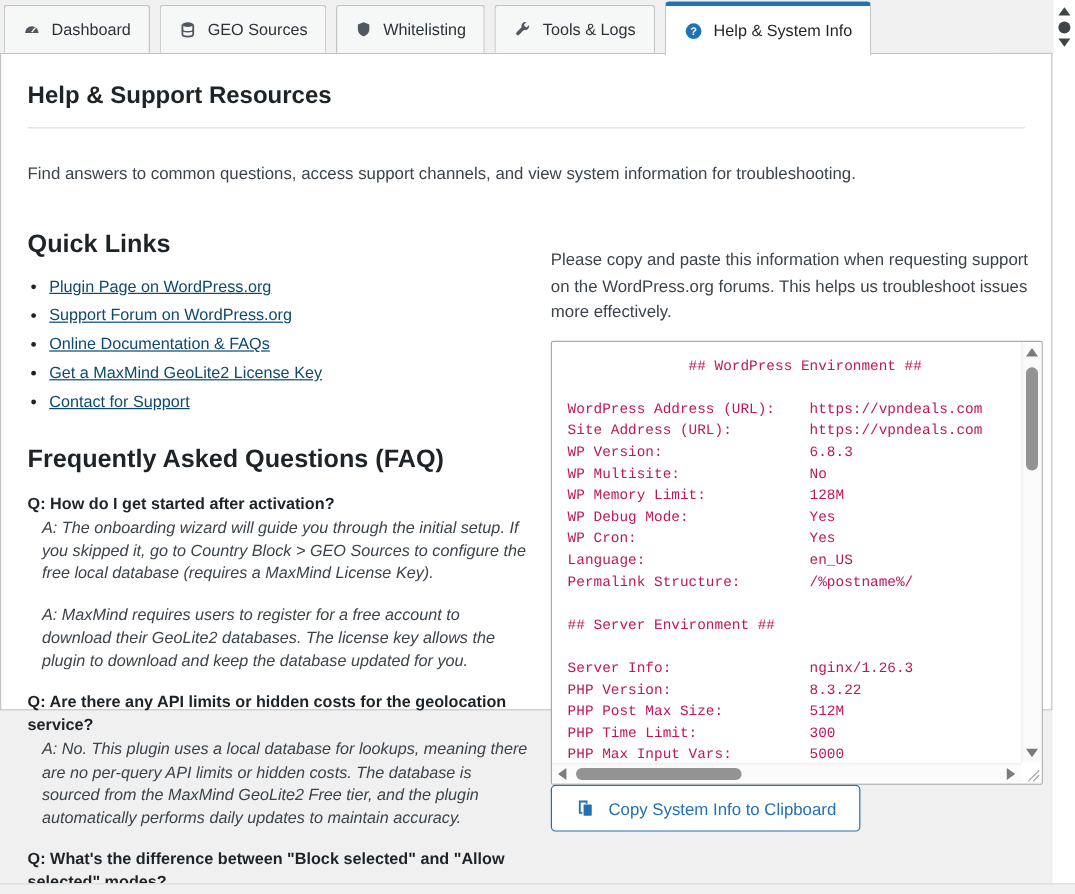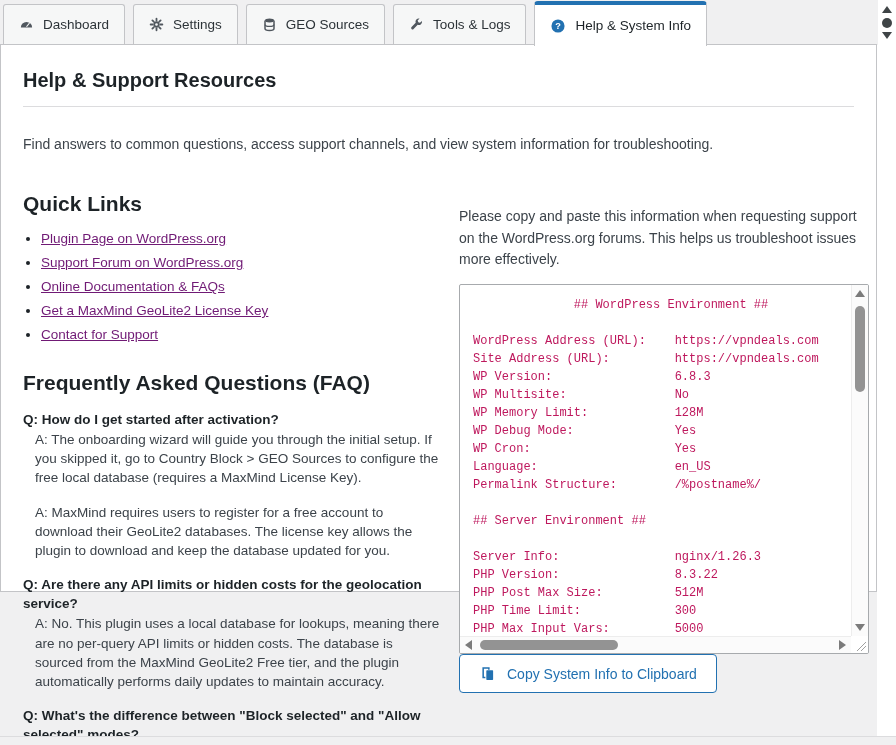--- a/index.html
+++ b/index.html
@@ -46,26 +46,26 @@
     margin:0;padding:0 0 14px 0;font-size:20px;font-weight:600;color:#1d2327;
     border-bottom:1px solid #dcdcde;
   }
   .intro{margin:27px 0 0 0;font-size:14px;line-height:1.5;color:#3c434a;}
   
   .columns{display:grid;grid-template-columns:418px 410px;column-gap:18px;margin-top:37px;}
   h2.section-h{margin:0;font-size:21px;font-weight:600;color:#1d2327;}
   
   .quick-links ul{margin:15px 0 0 0;padding-left:18px;}
   .quick-links li{margin-bottom:9px;font-size:13.5px;color:#1d2327;}
-  .quick-links a{color:#701a75;text-decoration:underline;cursor:pointer;}
+  .quick-links a{color:#0c4a6e;text-decoration:underline;cursor:pointer;}
   
   .faq{margin-top:29px;}
   .faq-item{margin-top:15px;font-size:13.5px;line-height:1.42;}
   .faq-q{font-weight:700;color:#1d2327;margin:0;}
-  .faq-a{margin:1px 0 0 12px;color:#3c434a;}
+  .faq-a{margin:1px 0 0 12px;color:#3c434a;font-style:italic;}
   
   .sysinfo p.desc{margin:14px 0 0 0;font-size:14px;line-height:1.55;color:#3c434a;}
   .si-box{
     position:relative;margin-top:13px;width:410px;height:370px;box-sizing:border-box;
     border:1px solid #a7aaad;border-radius:2px;background:#fff;overflow:hidden;
   }
   .si-pre{
     margin:0;padding:11px 24px 0 13px;
     font-family:"Liberation Mono","DejaVu Sans Mono",monospace;
     font-size:12px;line-height:18px;color:#be185d;white-space:pre;
@@ -97,50 +97,40 @@
   <div class="tab">
     <span class="tab-icon">
       <svg width="15" height="15" viewBox="0 0 20 20">
           <path d="M2.5 14a7.5 7.5 0 0 1 15 0z" fill="currentColor"></path>
           <line x1="10" y1="13" x2="14" y2="8" stroke="#f6f7f7" stroke-width="1.6"></line>
         </svg>
     </span>
     <span>Dashboard</span>
   </div>
 
-  <div class="tab">
-    <span class="tab-icon">
-      <svg width="15" height="15" viewBox="0 0 20 20">
-          <circle cx="10" cy="10" r="3" fill="none" stroke="currentColor" stroke-width="2.4"></circle>
-          <g stroke="currentColor" stroke-width="2.4" stroke-linecap="round">
-            <line x1="10" y1="2.2" x2="10" y2="4.8"></line>
-            <line x1="10" y1="15.2" x2="10" y2="17.8"></line>
-            <line x1="2.2" y1="10" x2="4.8" y2="10"></line>
-            <line x1="15.2" y1="10" x2="17.8" y2="10"></line>
-            <line x1="4.5" y1="4.5" x2="6.3" y2="6.3"></line>
-            <line x1="13.7" y1="13.7" x2="15.5" y2="15.5"></line>
-            <line x1="4.5" y1="15.5" x2="6.3" y2="13.7"></line>
-            <line x1="13.7" y1="6.3" x2="15.5" y2="4.5"></line>
-          </g>
-        </svg>
-    </span>
-    <span>Settings</span>
-  </div>
 
   <div class="tab">
     <span class="tab-icon">
       <svg width="15" height="15" viewBox="0 0 20 20">
           <ellipse cx="10" cy="4.6" rx="6" ry="2.6" fill="currentColor"></ellipse>
           <path d="M4 4.6v10.8c0 1.4 2.7 2.6 6 2.6s6-1.2 6-2.6V4.6" fill="none" stroke="currentColor" stroke-width="2"></path>
           <path d="M4 10c0 1.4 2.7 2.6 6 2.6s6-1.2 6-2.6" fill="none" stroke="currentColor" stroke-width="1.6"></path>
         </svg>
     </span>
     <span>GEO Sources</span>
   </div>
 
+  <div class="tab">
+    <span class="tab-icon">
+      <svg width="14" height="15" viewBox="0 0 20 20">
+          <path d="M10 1.5l6.8 2.6v5.3c0 4.6-2.9 7.4-6.8 8.9-3.9-1.5-6.8-4.3-6.8-8.9V4.1z" fill="currentColor"></path>
+        </svg>
+    </span>
+    <span>Whitelisting</span>
+  </div>
 
   <div class="tab">
     <span class="tab-icon">
       <svg width="15" height="15" viewBox="0 0 20 20">
           <path d="M17.2 5.2a4.3 4.3 0 0 1-5.6 5.2l-5.5 5.5a1.9 1.9 0 1 1-2.7-2.7l5.5-5.5a4.3 4.3 0 0 1 5.2-5.6L11.5 4.7l.9 2.2 2.2.9z" fill="currentColor"></path>
         </svg>
     </span>
     <span>Tools &amp; Logs</span>
   </div>
 

